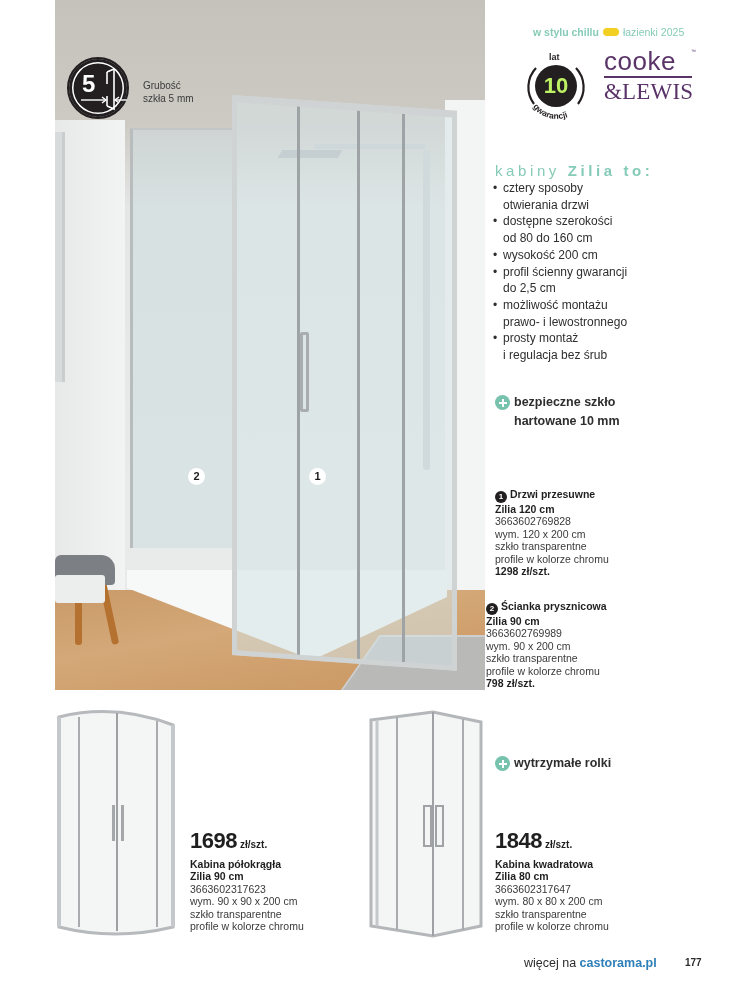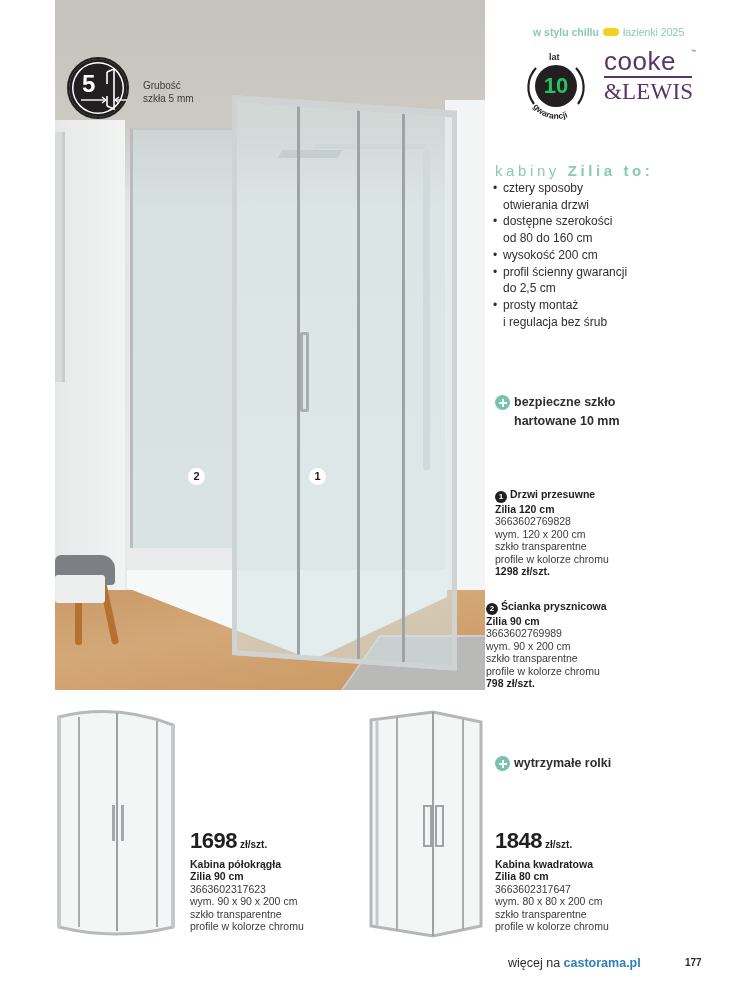--- a/index.html
+++ b/index.html
@@ -42,21 +42,21 @@
   .glass-badge svg { position: absolute; left: 0; top: 0; }
   .glass-caption { position: absolute; left: 143px; top: 79px; font-size: 10px; line-height: 13px; color: #3b3b3b; }
 
   
   .tagline { position: absolute; left: 533px; top: 26px; font-size: 10.5px; font-weight: bold; color: #86cbb7; white-space: nowrap; }
   .tagline .pill { display: inline-block; width: 16px; height: 8px; background: #f2d021; border-radius: 4px; margin: 0 4px; vertical-align: 0px; }
   .tagline .second { font-weight: normal; }
 
   .warranty { position: absolute; left: 522px; top: 52px; width: 70px; height: 72px; }
   .warranty .circle { position: absolute; left: 13px; top: 13px; width: 42px; height: 42px; border-radius: 50%; background: #231f20;
-                       color: #22c55e; font-weight: bold; font-size: 22px; line-height: 42px; text-align: center; }
+                       color: #bef264; font-weight: bold; font-size: 22px; line-height: 42px; text-align: center; }
   .warranty .lat { position: absolute; left: 27px; top: 0; font-size: 9px; font-weight: bold; color: #231f20; }
 
   .brand { position: absolute; left: 604px; top: 48px; width: 92px; color: #5a3468; }
   .brand .cooke { font-family: "Liberation Sans", sans-serif; font-size: 26px; letter-spacing: 0.5px; line-height: 26px; }
   .brand .tm { position: absolute; right: 0; top: 0; font-size: 5px; }
   .brand .rule { height: 1.5px; background: #5a3468; margin: 2px 0 3px 0; width: 88px; }
   .brand .lewis { font-family: "Liberation Serif", serif; font-size: 23px; line-height: 22px; letter-spacing: 0.2px; }
 
   
   .features-title { position: absolute; left: 495px; top: 162px; font-size: 15px; color: #86cbb7; letter-spacing: 3.6px; white-space: nowrap; }
@@ -79,21 +79,21 @@
   .product .mark { display: inline-block; width: 12px; height: 12px; border-radius: 50%; background: #231f20; color: #fff;
                    font-size: 8px; line-height: 12px; text-align: center; margin-right: 3px; vertical-align: -1px; }
   .bigprice { font-weight: bold; color: #1f1f1f; margin-bottom: 2px; line-height: 22px; }
   .bigprice .num { font-size: 22px; letter-spacing: -0.5px; }
   .bigprice .unit { font-size: 10px; margin-left: 3px; }
 
   
   .cabin { position: absolute; }
 
   
-  .footer { position: absolute; left: 508px; top: 956px; font-size: 12.5px; color: #2b2b2b; white-space: nowrap; }
+  .footer { position: absolute; left: 524px; top: 956px; font-size: 12.5px; color: #2b2b2b; white-space: nowrap; }
   .footer .link { color: #2f7fb8; font-weight: bold; }
   .page-num { position: absolute; left: 685px; top: 957px; font-size: 10px; font-weight: bold; color: #2b2b2b; }
 </style>
 </head>
 <body>
 
 <div class="hero">
   <div class="left-wall"></div>
   <div class="window"></div>
   <div class="right-wall"></div>
@@ -175,20 +175,24 @@
       <div>od 80 do 160 cm</div>
     </li>
   <li>
       <div>wysokość 200 cm</div>
     </li>
   <li>
       <div>profil ścienny gwarancji</div>
       <div>do 2,5 cm</div>
     </li>
   <li>
+      <div>możliwość montażu</div>
+      <div>prawo- i lewostronnego</div>
+    </li>
+  <li>
       <div>prosty montaż</div>
       <div>i regulacja bez śrub</div>
     </li>
 </ul>
 
 <ul class="plus-list" style="top:393px">
   <li>
     <span class="plus-icon"></span>
     <div>bezpieczne szkło</div>
       <div>hartowane 10 mm</div>

